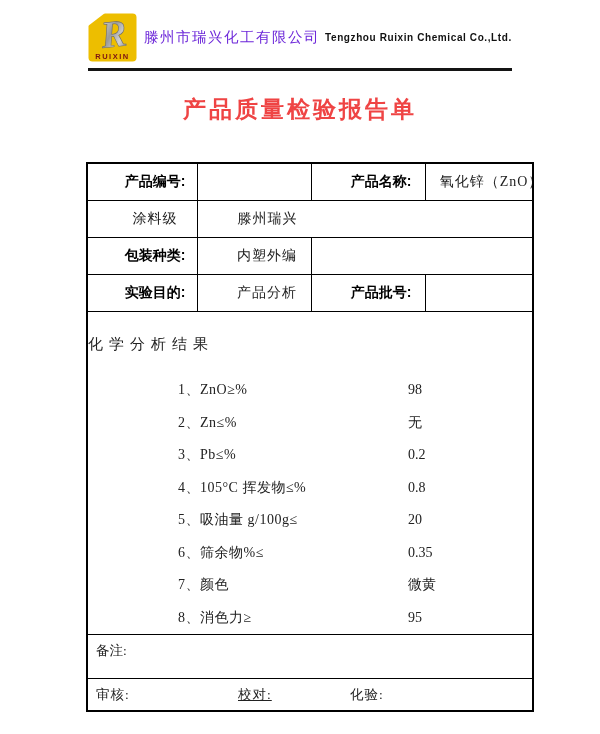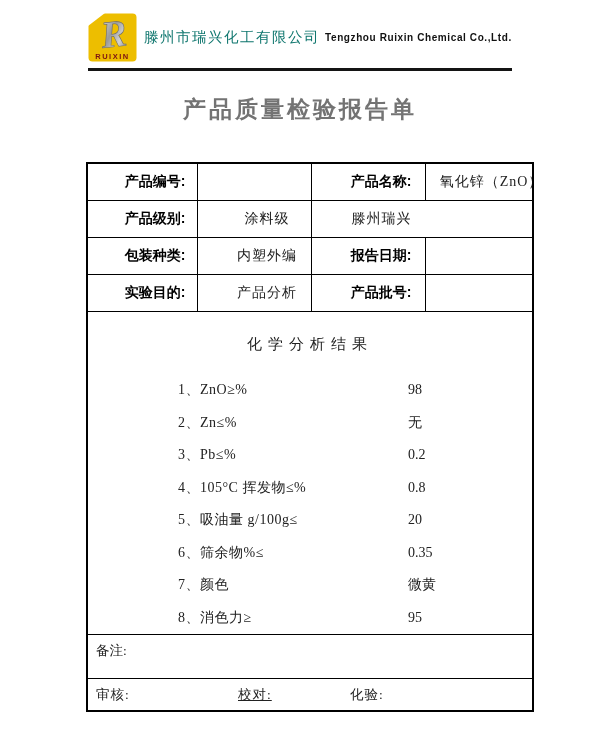--- a/index.html
+++ b/index.html
@@ -14,41 +14,41 @@
   }
 
   
   .header {
     position:absolute; left:88px; top:13px; right:70px;
     display:flex; align-items:center;
   }
   .logo { width:49px; height:49px; flex:0 0 auto; }
   .company-cn {
     margin-left:7px;
-    font-size:14.5px; letter-spacing:1.5px; color:#0f766e;
+    font-size:14.5px; letter-spacing:1.5px; color:#6d28d9;
     font-family:"Liberation Serif","DejaVu Serif",serif;
     white-space:nowrap;
   }
   .company-en {
     margin-left:5px;
     font-family:"Liberation Sans","DejaVu Sans",sans-serif;
     font-weight:bold; font-size:10px; letter-spacing:0.6px; color:#111;
     white-space:nowrap;
   }
   .header-rule {
     position:absolute; left:88px; top:68px; width:424px; height:3px;
     background:#141414;
   }
 
   
   .doc-title {
     position:absolute; left:0; top:94px; width:100%;
     text-align:center;
     font-family:"Liberation Sans","DejaVu Sans",sans-serif;
-    font-weight:bold; font-size:23px; letter-spacing:3px; color:#737373;
+    font-weight:bold; font-size:23px; letter-spacing:3px; color:#ef4444;
   }
 
   
   .report-table {
     position:absolute; left:86px; top:162px; width:448px;
     border:2px solid #000; background:#fff;
   }
   .info-grid { width:100%; }
   .info-row {
     display:grid;
@@ -69,21 +69,21 @@
     font-family:"Liberation Serif","DejaVu Serif",serif;
     color:#222; letter-spacing:1px;
   }
   .cell.val.mid { border-right:1px solid #000; }
 
   .analysis {
     height:323px; border-bottom:1px solid #000; position:relative;
     padding-top:22px;
   }
   .analysis-title {
-    text-align:center; font-size:15px; letter-spacing:6px; color:#222;
+    text-align:left; font-size:15px; letter-spacing:6px; color:#222;
     height:20px; line-height:20px;
   }
   .analysis-items { margin-top:20px; }
   .item { position:relative; height:32.5px; }
   .item-name {
     position:absolute; left:90px; top:50%; transform:translateY(-50%);
     font-size:14px; color:#222; letter-spacing:0.5px; white-space:nowrap;
   }
   .item-value {
     position:absolute; left:320px; width:72px; top:50%; transform:translateY(-50%);
@@ -135,28 +135,26 @@
   <div class="report-table">
 
     <div class="info-grid">
       <div class="info-row">
         <div class="cell lbl">产品编号:</div>
         <div class="cell val mid"></div>
         <div class="cell lbl">产品名称:</div>
         <div class="cell val">氧化锌（ZnO）</div>
       </div>
       <div class="info-row">
-        <div class="cell lbl">产品级别:</div>
         <div class="cell val mid">涂料级</div>
         <div class="cell val">滕州瑞兴</div>
       </div>
       <div class="info-row">
         <div class="cell lbl">包装种类:</div>
         <div class="cell val mid">内塑外编</div>
-        <div class="cell lbl">报告日期:</div>
         <div class="cell val"></div>
       </div>
       <div class="info-row">
         <div class="cell lbl">实验目的:</div>
         <div class="cell val mid">产品分析</div>
         <div class="cell lbl">产品批号:</div>
         <div class="cell val"></div>
       </div>
     </div>
 

